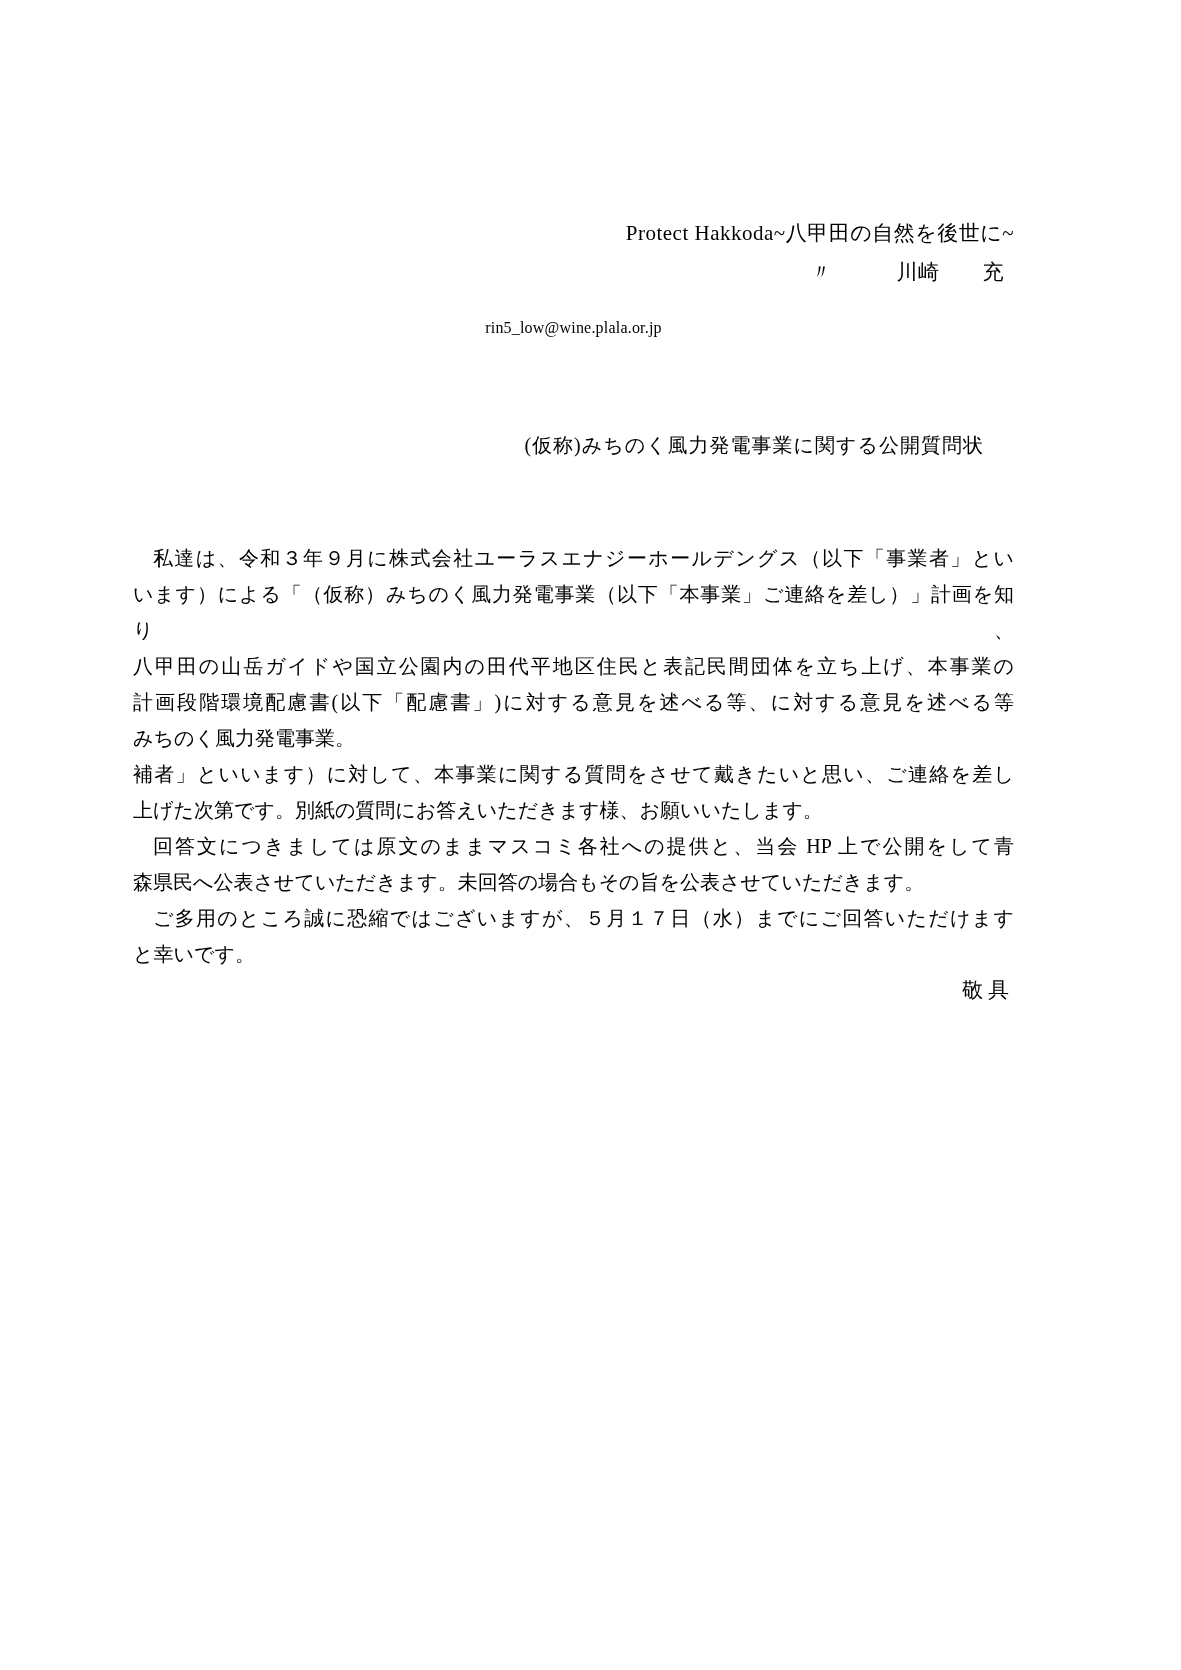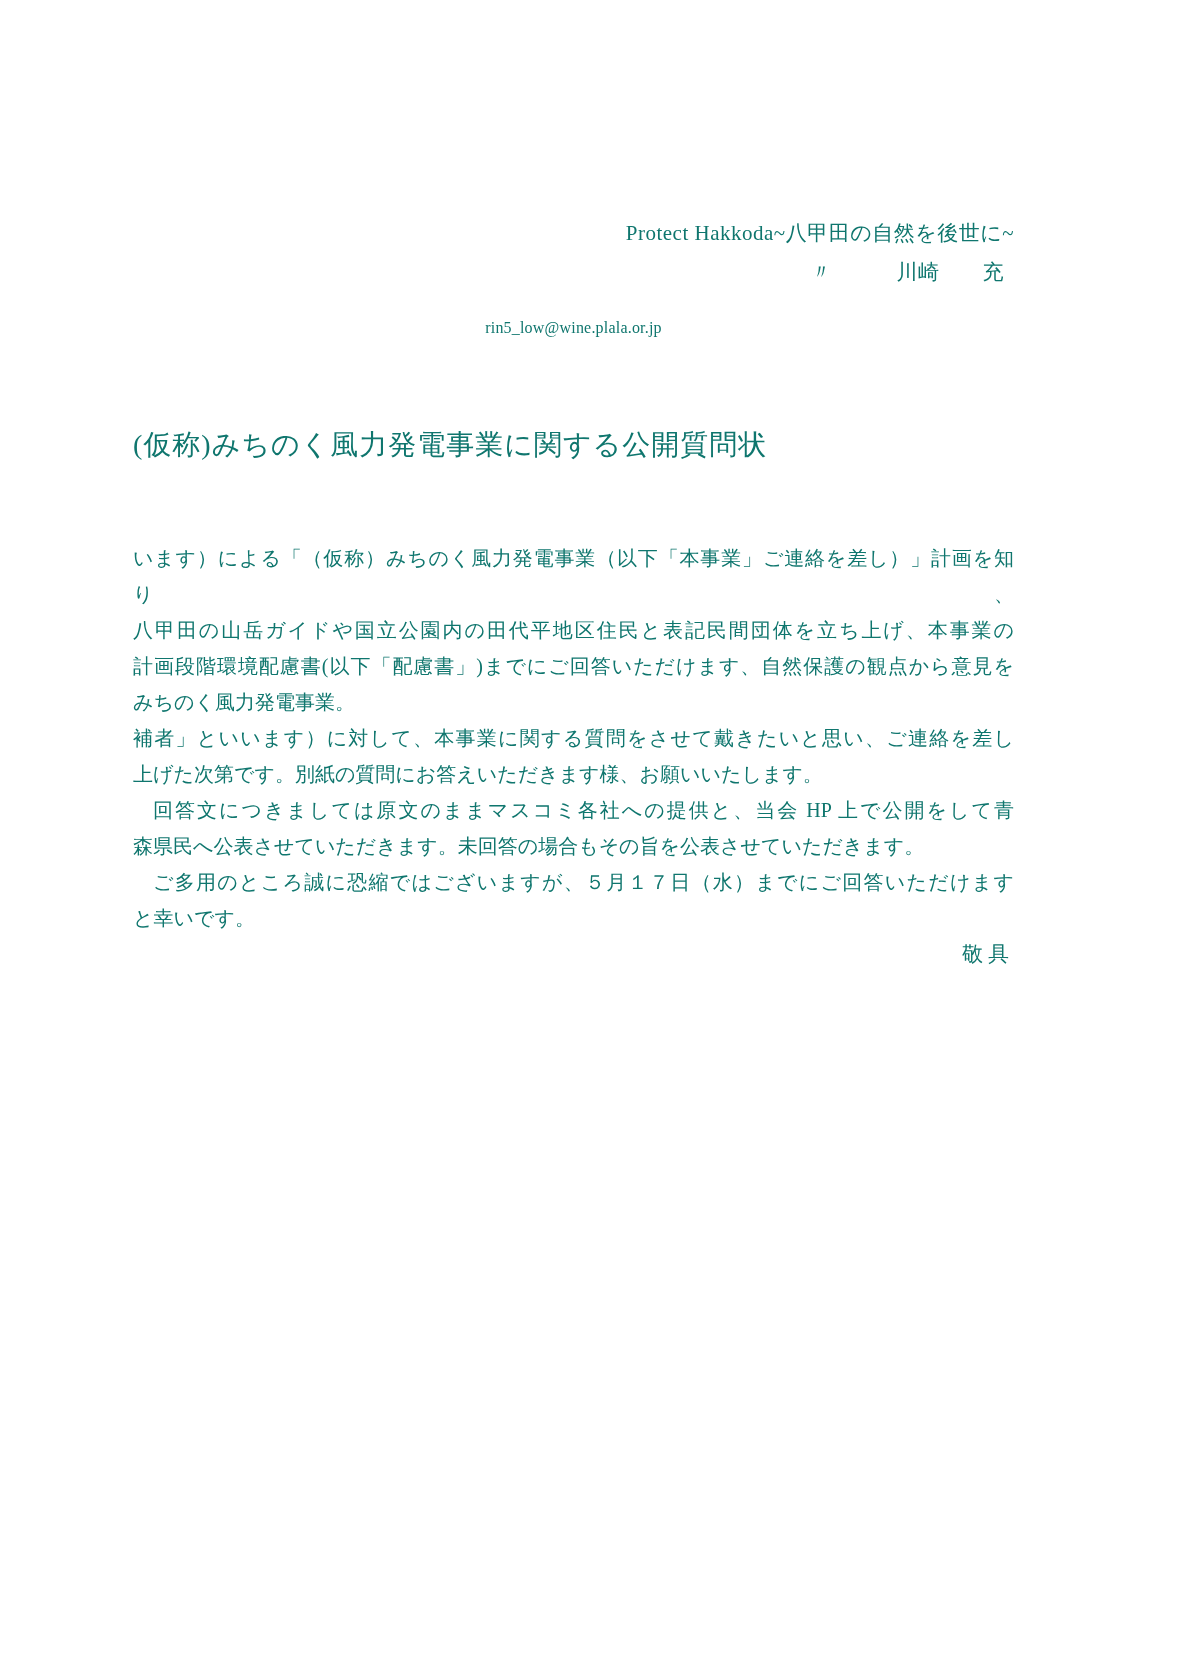--- a/index.html
+++ b/index.html
@@ -5,21 +5,21 @@
   html, body { margin: 0; padding: 0; }
   body {
     width: 1181px; height: 1670px;
     background: #f4f4f2;
     font-family: "Liberation Serif", "DejaVu Serif", serif;
   }
   .page {
     position: relative;
     width: 1181px; height: 1670px;
     background: #ffffff;
-    color: #0f766e;
+    color: #000000;
     overflow: hidden;
   }
   .content {
     position: absolute;
     left: 133px; top: 0;
     width: 881px;
   }
   
   .sender {
     padding-top: 214px;
@@ -32,24 +32,24 @@
   .sender-line.email {
     margin-top: 16px;
     font-size: 16px;
     letter-spacing: 0.2px;
     text-align: center;
   }
   
   .title {
     margin: 78px 0 0 0;
     padding-right: 30px;
-    font-size: 28px;
+    font-size: 20px;
     font-weight: normal;
     line-height: 40px;
-    text-align: left;
+    text-align: right;
     letter-spacing: 1px;
   }
   
   .body-text {
     margin-top: 75px;
     font-size: 20px;
     line-height: 36px;
   }
   .body-text p { margin: 0; padding: 0; }
   .line { word-break: break-all; }
@@ -77,23 +77,24 @@
       <div class="sender-line">Protect Hakkoda~八甲田の自然を後世に~</div>
       <div class="sender-line rep2">〃　　　川崎　　充</div>
       <div class="sender-line email">rin5_low@wine.plala.or.jp</div>
     </div>
 
     <h1 class="title">(仮称)みちのく風力発電事業に関する公開質問状</h1>
 
     <div class="body-text">
       <p>
         </p>
+        <div class="line first fill">私達は、令和３年９月に株式会社ユーラスエナジーホールデングス（以下「事業者」とい</div>
         <div class="line fill">います）による「（仮称）みちのく風力発電事業（以下「本事業」ご連絡を差し）」計画を知り、</div>
         <div class="line fill">八甲田の山岳ガイドや国立公園内の田代平地区住民と表記民間団体を立ち上げ、本事業の</div>
-        <div class="line fill">計画段階環境配慮書(以下「配慮書」)までにご回答いただけます、自然保護の観点から意見を</div>
+        <div class="line fill">計画段階環境配慮書(以下「配慮書」)に対する意見を述べる等、に対する意見を述べる等</div>
         <div class="line">みちのく風力発電事業。</div>
       <p></p>
       <p>
         </p>
         <div class="line fill">補者」といいます）に対して、本事業に関する質問をさせて戴きたいと思い、ご連絡を差し</div>
         <div class="line">上げた次第です。別紙の質問にお答えいただきます様、お願いいたします。</div>
       <p></p>
       <p>
         </p>
         <div class="line first fill">回答文につきましては原文のままマスコミ各社への提供と、当会 HP 上で公開をして青</div>

